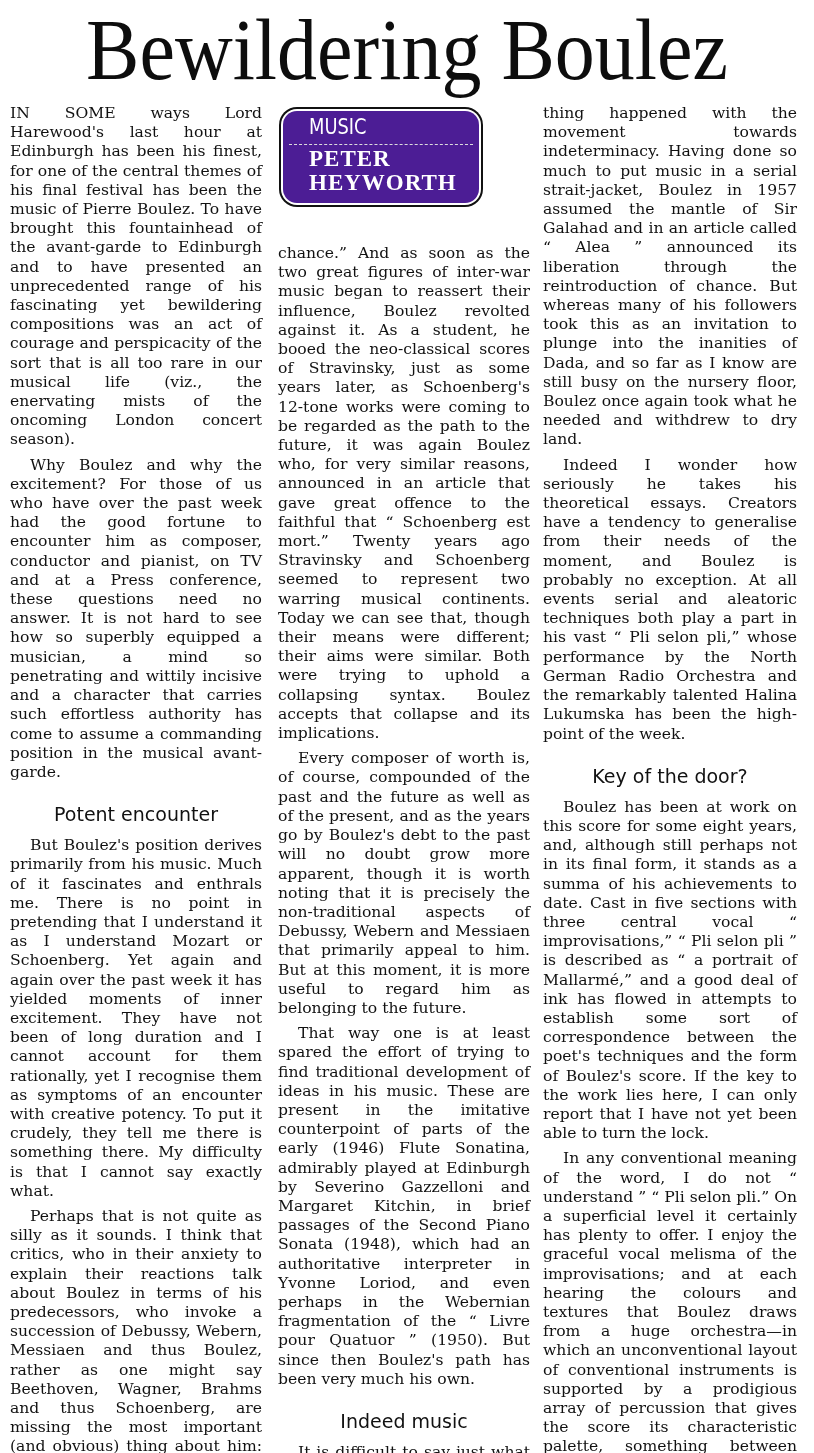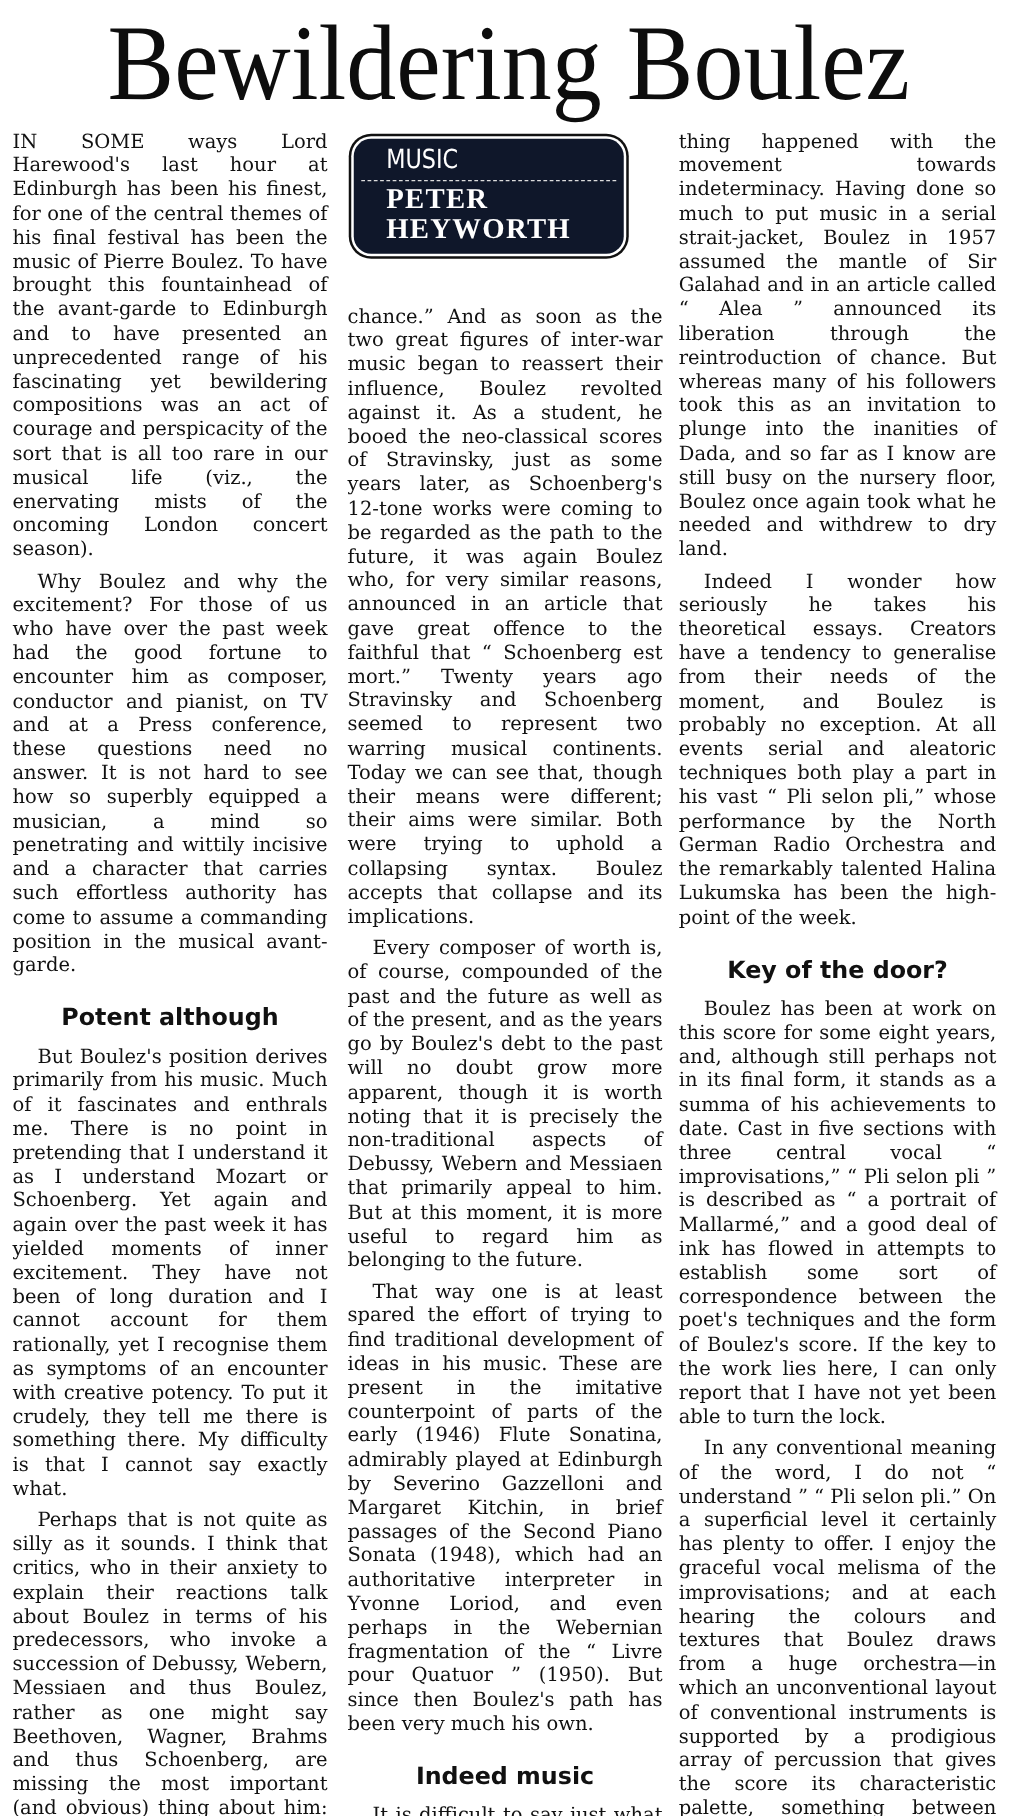--- a/index.html
+++ b/index.html
@@ -20,29 +20,28 @@
     font-size: 15.6px; line-height: 19.2px;
     text-align: justify; hyphens: manual;
   }
   .col p { margin: 0 0 6px 0; text-indent: 20px; }
   .col p.first { text-indent: 0; }
   .col1 { left: 10px; width: 252px; }
   .col2 { left: 278px; width: 252px; top: 244px; }
   .col3 { left: 543px; width: 254px; top: 104px; }
   .subhead {
     font-family: "DejaVu Sans", "Liberation Sans", sans-serif;
-    font-weight: bold; font-size: 19px; line-height: 24px;
+    font-weight: normal; font-size: 19px; line-height: 24px;
     text-align: center; margin: 20px 0 10px 0;
   }
   .byline-box {
     position: absolute; left: 283px; top: 111px; width: 196px; height: 92px;
-    background: #0f172a; border-radius: 14px;
+    background: #4c1d95; border-radius: 14px;
     box-shadow: 0 0 0 2px #fff, 0 0 0 4px #111;
     color: #fff;
-    padding-left: 20px;
   }
   .byline-section {
     position: absolute; left: 26px; top: 4px;
     font-family: "DejaVu Sans", "Liberation Sans", sans-serif;
     font-size: 21px; line-height: 24px; font-weight: normal;
     transform: scaleX(0.85); transform-origin: left top;
   }
   .byline-rule {
     position: absolute; left: 6px; right: 6px; top: 33px; height: 1px;
     border-top: 1px dashed #ddd;
@@ -63,21 +62,21 @@
   <div class="byline-rule"></div>
   <div class="byline-name">
     <div>PETER</div>
     <div>HEYWORTH</div>
   </div>
 </div>
 
 <div class="col col1">
   <p class="first">IN SOME ways Lord Harewood's last hour at Edinburgh has been his finest, for one of the central themes of his final festival has been the music of Pierre Boulez. To have brought this fountainhead of the avant-garde to Edinburgh and to have presented an unprecedented range of his fascinating yet bewildering compositions was an act of courage and perspicacity of the sort that is all too rare in our musical life (viz., the enervating mists of the oncoming London concert season).</p>
   <p>Why Boulez and why the excitement? For those of us who have over the past week had the good fortune to encounter him as composer, conductor and pianist, on TV and at a Press conference, these questions need no answer. It is not hard to see how so superbly equipped a musician, a mind so penetrating and wittily incisive and a character that carries such effortless authority has come to assume a commanding position in the musical avant-garde.</p>
-  <div class="subhead">Potent although</div>
+  <div class="subhead">Potent encounter</div>
   <p>But Boulez's position derives primarily from his music. Much of it fascinates and enthrals me. There is no point in pretending that I understand it as I understand Mozart or Schoenberg. Yet again and again over the past week it has yielded moments of inner excitement. They have not been of long duration and I cannot account for them rationally, yet I recognise them as symptoms of an encounter with creative potency. To put it crudely, they tell me there is something there. My difficulty is that I cannot say exactly what.</p>
   <p>Perhaps that is not quite as silly as it sounds. I think that critics, who in their anxiety to explain their reactions talk about Boulez in terms of his predecessors, who invoke a succession of Debussy, Webern, Messiaen and thus Boulez, rather as one might say Beethoven, Wagner, Brahms and thus Schoenberg, are missing the most important (and obvious) thing about him: that whereas Schoenberg came before the deluge, Boulez comes after it. Whereas Schoenberg was trying to withstand that deluge, Boulez accepts it as his starting-point.</p>
 
 </div>
 
 <div class="col col2">
   <p class="first">chance.” And as soon as the two great figures of inter-war music began to reassert their influence, Boulez revolted against it. As a student, he booed the neo-classical scores of Stravinsky, just as some years later, as Schoenberg's 12-tone works were coming to be regarded as the path to the future, it was again Boulez who, for very similar reasons, announced in an article that gave great offence to the faithful that “ Schoenberg est mort.” Twenty years ago Stravinsky and Schoenberg seemed to represent two warring musical continents. Today we can see that, though their means were different; their aims were similar. Both were trying to uphold a collapsing syntax. Boulez accepts that collapse and its implications.</p>
   <p>Every composer of worth is, of course, compounded of the past and the future as well as of the present, and as the years go by Boulez's debt to the past will no doubt grow more apparent, though it is worth noting that it is precisely the non-traditional aspects of Debussy, Webern and Messiaen that primarily appeal to him. But at this moment, it is more useful to regard him as belonging to the future.</p>
   <p>That way one is at least spared the effort of trying to find traditional development of ideas in his music. These are present in the imitative counterpoint of parts of the early (1946) Flute Sonatina, admirably played at Edinburgh by Severino Gazzelloni and Margaret Kitchin, in brief passages of the Second Piano Sonata (1948), which had an authoritative interpreter in Yvonne Loriod, and even perhaps in the Webernian fragmentation of the “ Livre pour Quatuor ” (1950). But since then Boulez's path has been very much his own.</p>
   <div class="subhead">Indeed music</div>

